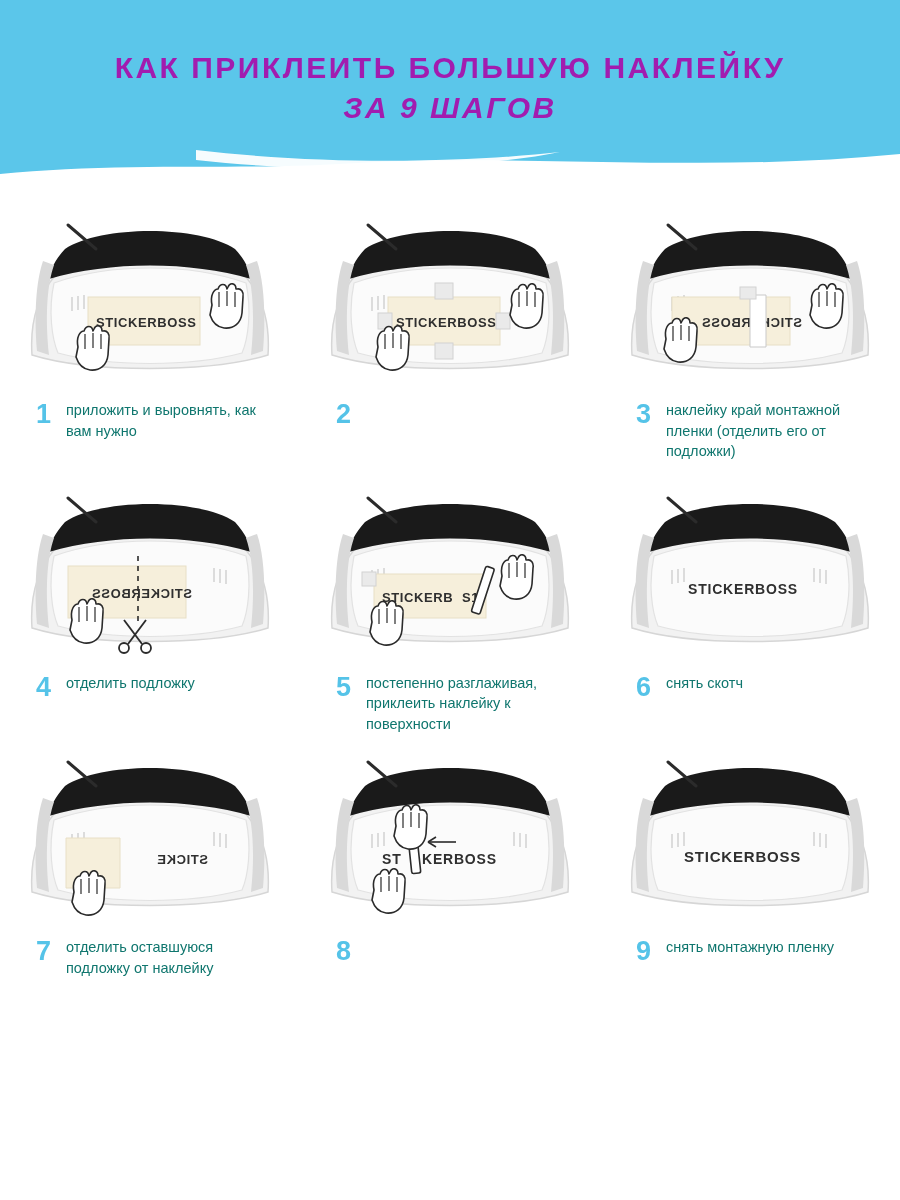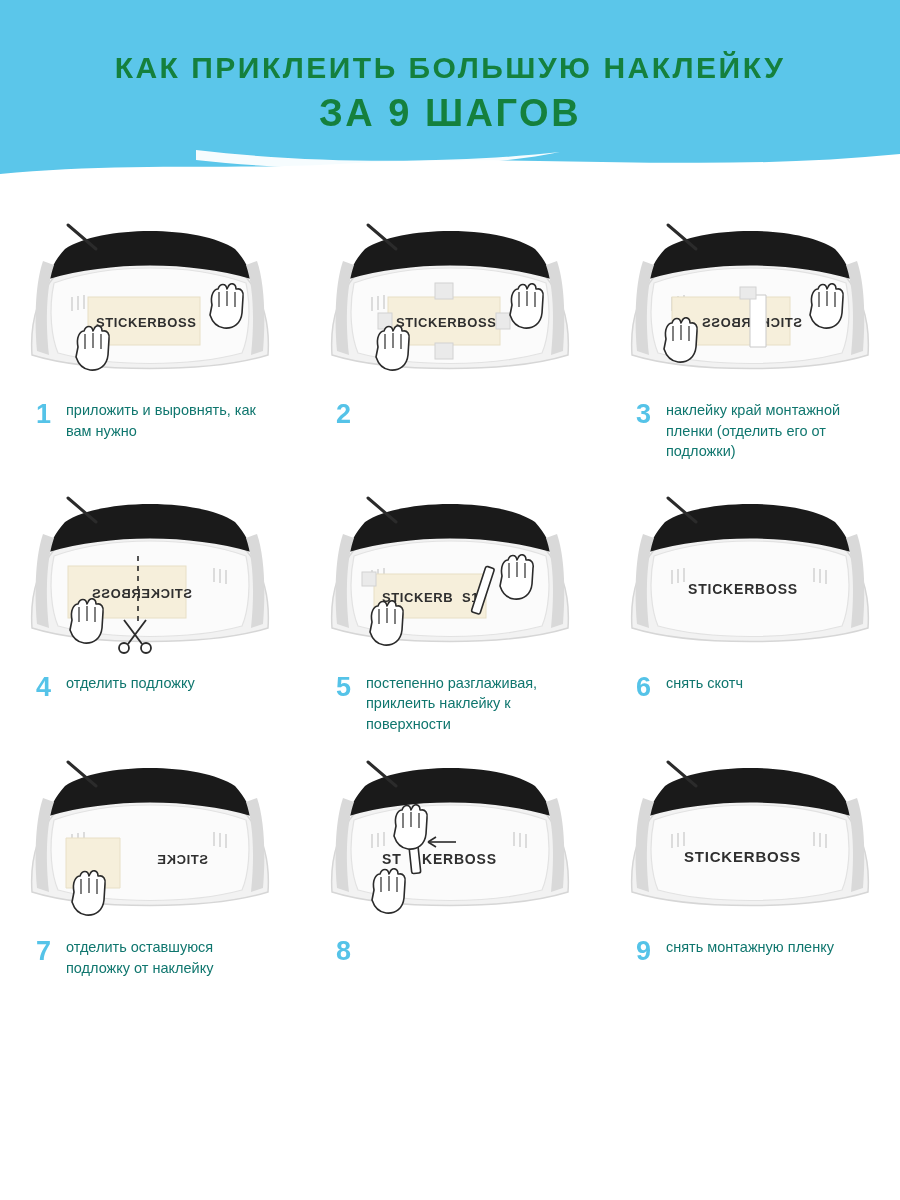--- a/index.html
+++ b/index.html
@@ -44,28 +44,28 @@
     left: 0;
     top: 0;
     width: 900px;
     text-align: center;
     padding-top: 48px;
     z-index: 3;
   }
   .header-title .line1,
   .header-title .line2 {
     display: block;
-    color: #15803d;
+    color: #a21caf;
     font-weight: bold;
     letter-spacing: 2.5px;
     text-transform: uppercase;
     line-height: 1.32;
   }
   .header-title .line1 { font-size: 30px; }
-  .header-title .line2 { font-size: 38px; }
+  .header-title .line2 { font-size: 30px; font-style: italic; }
 
   
   .steps-grid {
     position: relative;
     width: 900px;
     padding: 20px 0 0 0;
     display: grid;
     grid-template-columns: repeat(3, 300px);
     grid-auto-rows: auto;
     justify-content: center;

